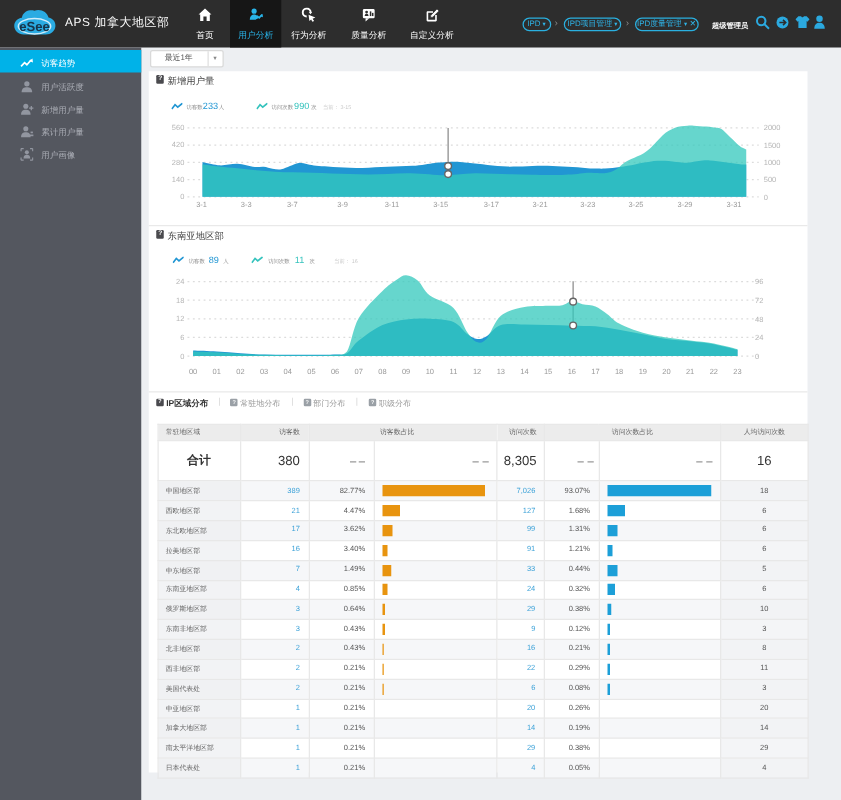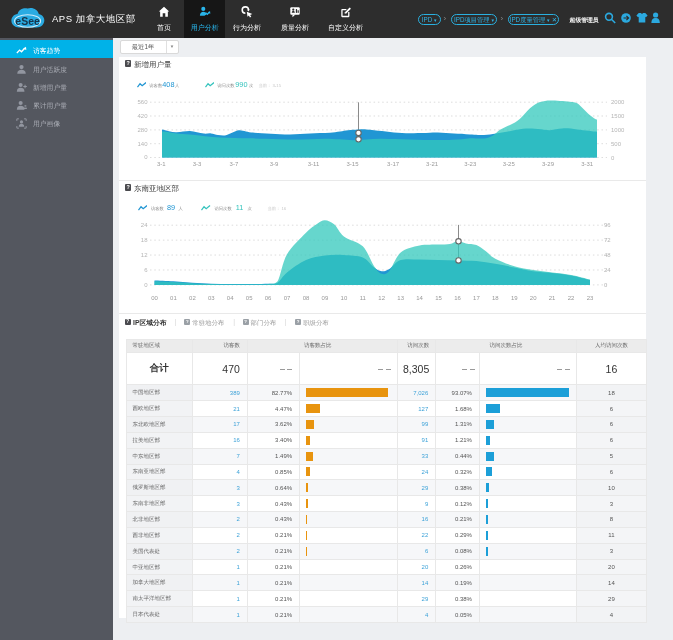--- a/index.html
+++ b/index.html
@@ -113,21 +113,21 @@
 <div class="abs" style="left:119px;top:179.5px;width:527.4px;height:1px;background:#e9e9e9;"></div>
 <div class="abs" style="left:119px;top:313.2px;width:527.4px;height:1px;background:#e9e9e9;"></div>
 <div class="abs" style="left:124.8px;top:60.3px;width:6.7px;height:6.7px;background:#4a4a4e;border-radius:1px;color:#fff;font-size:5.300000000000001px;line-height:6.7px;text-align:center;font-weight:bold;">?</div>
 <div class="abs" style="left:134px;top:59.8px;font-size:7.5px;color:#444;">新增用户量</div>
 <div class="abs" style="left:136.7px;top:81.6px;">
     <svg style="display:block" width="9.5" height="6" viewBox="0 0 11 7">
       <path d="M0.5 6 L3.5 2 L6 4.3 L10.5 0.7" stroke="#2196d3" stroke-width="1.5" fill="none"></path>
     </svg>
   </div>
 <div class="abs" style="left:149.3px;top:82.8px;font-size:4.3px;color:#8a8a8a;">访客数</div>
-<div class="abs" style="left:162.3px;top:79.8px;font-size:7.3px;color:#2196d3;">408</div>
+<div class="abs" style="left:162.3px;top:79.8px;font-size:7.3px;color:#2196d3;">233</div>
 <div class="abs" style="left:175px;top:82.8px;font-size:4.3px;color:#8a8a8a;">人</div>
 <div class="abs" style="left:204.9px;top:81.6px;">
     <svg style="display:block" width="9.5" height="6" viewBox="0 0 11 7">
       <path d="M0.5 6 L3.5 2 L6 4.3 L10.5 0.7" stroke="#35c3bd" stroke-width="1.5" fill="none"></path>
     </svg>
   </div>
 <div class="abs" style="left:217.3px;top:82.8px;font-size:4.3px;color:#8a8a8a;">访问次数</div>
 <div class="abs" style="left:235.3px;top:79.8px;font-size:7.3px;color:#35c3bd;">990</div>
 <div class="abs" style="left:249px;top:82.8px;font-size:4.3px;color:#8a8a8a;">次</div>
 <div class="abs" style="left:258.4px;top:82.8px;font-size:4.3px;color:#c9c9c9;">当前： 3-15</div>
@@ -273,21 +273,21 @@
       <tr class="hd">
         <td class="c1" style="background:#ececec;">常驻地区域</td>
         <td style="text-align:right;padding-right:7px;">访客数</td>
         <td colspan="2" style="text-align:center;padding-right:9px;">访客数占比</td>
         <td style="text-align:right;padding-right:6px;">访问次数</td>
         <td colspan="2" style="text-align:center;">访问次数占比</td>
         <td style="text-align:center;">人均访问次数</td>
       </tr>
       <tr class="tot">
         <td style="text-align:center;font-weight:bold;font-size:9.5px;">合计</td>
-        <td style="text-align:right;padding-right:7px;">470</td>
+        <td style="text-align:right;padding-right:7px;">380</td>
         <td class="dash" style="text-align:right;padding-right:7px;"><i class="dsh"></i><i class="dsh"></i></td>
         <td class="dash" style="text-align:right;padding-right:6px;"><i class="dsh"></i><i class="dsh"></i></td>
         <td style="text-align:right;padding-right:6px;">8,305</td>
         <td class="dash" style="text-align:right;padding-right:4px;"><i class="dsh"></i><i class="dsh"></i></td>
         <td class="dash" style="text-align:right;padding-right:6px;"><i class="dsh"></i><i class="dsh"></i></td>
         <td style="text-align:center;">16</td>
       </tr>
       <tr class="dr odd">
         <td class="c1">中国地区部</td>
         <td class="c2">389</td>

